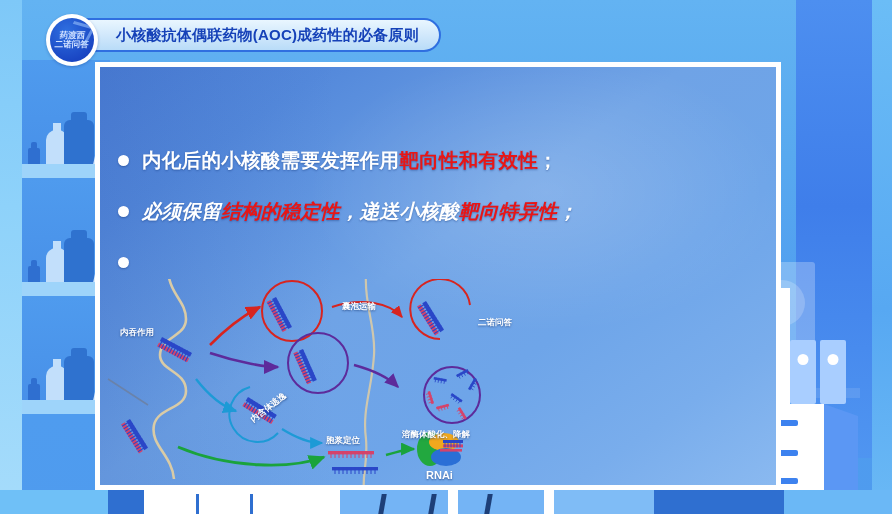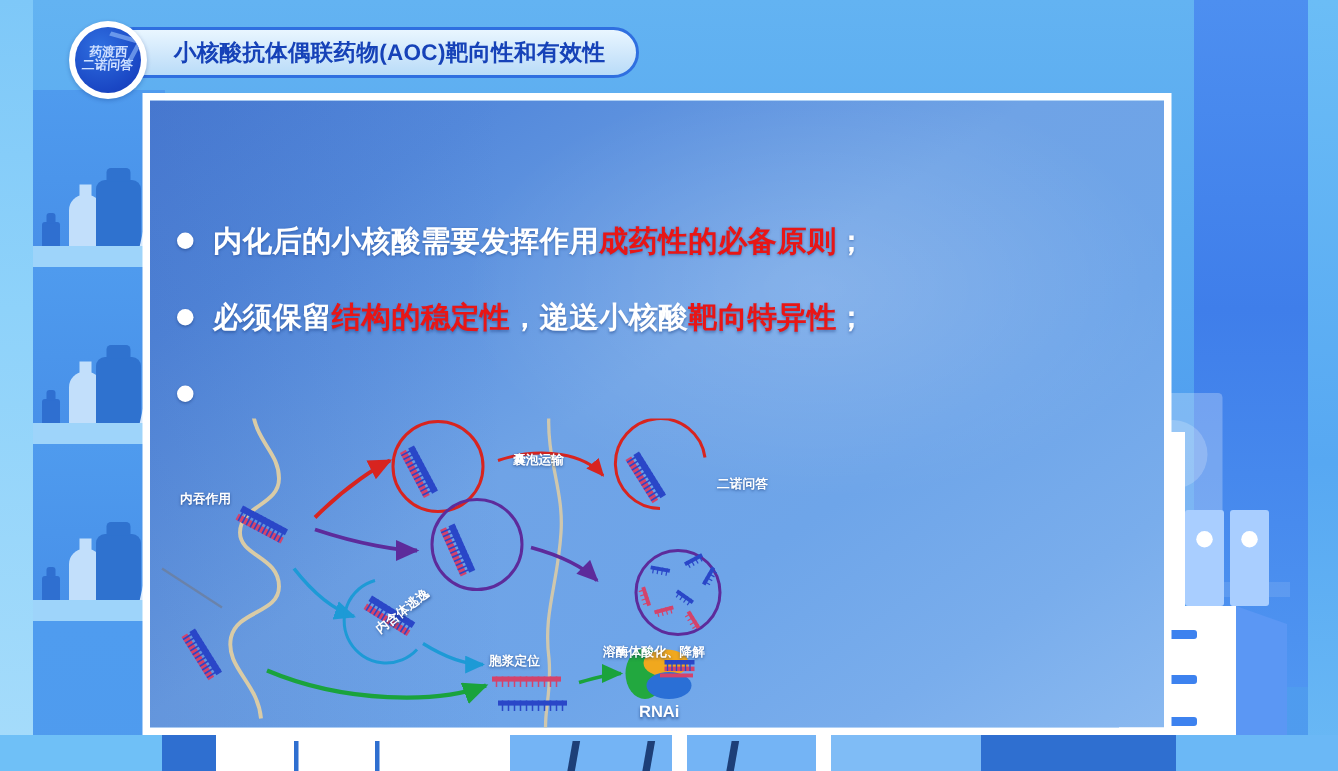--- a/index.html
+++ b/index.html
@@ -149,21 +149,21 @@
     box-shadow:0 1px 2px rgba(0,30,90,0.35);
   }
   .btxt {
     font-size:19.5px; font-weight:bold; color:#ffffff; white-space:nowrap;
     letter-spacing:0.3px;
     text-shadow:0 1px 2px rgba(15,50,120,0.45);
   }
   .btxt .r { color:#e81616; }
 
   .bl1 { top:78px; }
-  .bl2 { top:129px; }
+  .bl2 { top:129px;font-style:italic; }
   .bl3 { top:180px; }
 
   
   #diagram { position:absolute; left:0; top:212px; width:676px; height:210px; }
   #diagram svg { position:absolute; left:0; top:0; }
   .dlabel {
     position:absolute; font-size:8.5px; font-weight:bold; color:#ffffff;
     white-space:nowrap; text-shadow:0 1px 2px rgba(10,40,100,0.6);
   }
 </style>
@@ -269,21 +269,21 @@
     <div class="bs-seg" style="left:196px; width:3px;   background:#2f6fd0; height:20px;"></div>
     <div class="bs-seg" style="left:250px; width:3px;   background:#2f6fd0; height:20px;"></div>
     <div class="bs-seg" style="left:380px; width:5px;   background:#1d3f78; height:20px; transform:skewX(-10deg);"></div>
     <div class="bs-seg" style="left:430px; width:5px;   background:#1d3f78; height:20px; transform:skewX(-10deg);"></div>
     <div class="bs-seg" style="left:486px; width:5px;   background:#1d3f78; height:20px; transform:skewX(-10deg);"></div>
   </div>
 </div>
 
 <div id="titlebar">
   <div class="title-pill">
-    <span class="title-text">小核酸抗体偶联药物(AOC)靶向性和有效性</span>
+    <span class="title-text">小核酸抗体偶联药物(AOC)成药性的必备原则</span>
   </div>
   <div class="logo-badge">
     <div class="logo-inner">
       <div class="logo-mark">药渡西<br>二诺问答</div>
       <div class="logo-swoosh"></div>
     </div>
   </div>
 </div>
 
 <div id="panel">
@@ -467,21 +467,21 @@
     <div class="dlabel" style="left:378px; top:38px;">二诺问答</div>
     <div class="dlabel" style="left:152px; top:136px; transform:rotate(-38deg); transform-origin:left center;">内含体逃逸</div>
     <div class="dlabel" style="left:302px; top:150px;text-align:right;">溶酶体酸化、降解</div>
     <div class="dlabel" style="left:226px; top:156px;">胞浆定位</div>
     <div class="dlabel" style="left:326px; top:190px; font-size:11px;">RNAi</div>
   </div>
 
   <div class="bullets">
     <div class="bline bl1">
       <span class="dot"></span>
-      <span class="btxt"><span>内化后的小核酸需要发挥作用</span><span class="r">成药性的必备原则</span><span>；</span></span>
+      <span class="btxt"><span>内化后的小核酸需要发挥作用</span><span class="r">靶向性和有效性</span><span>；</span></span>
     </div>
     <div class="bline bl2">
       <span class="dot"></span>
       <span class="btxt"><span>必须保留</span><span class="r">结构的稳定性</span><span>，递送小核酸</span><span class="r">靶向特异性</span><span>；</span></span>
     </div>
     <div class="bline bl3">
       <span class="dot"></span>
     </div>
 
   </div>

